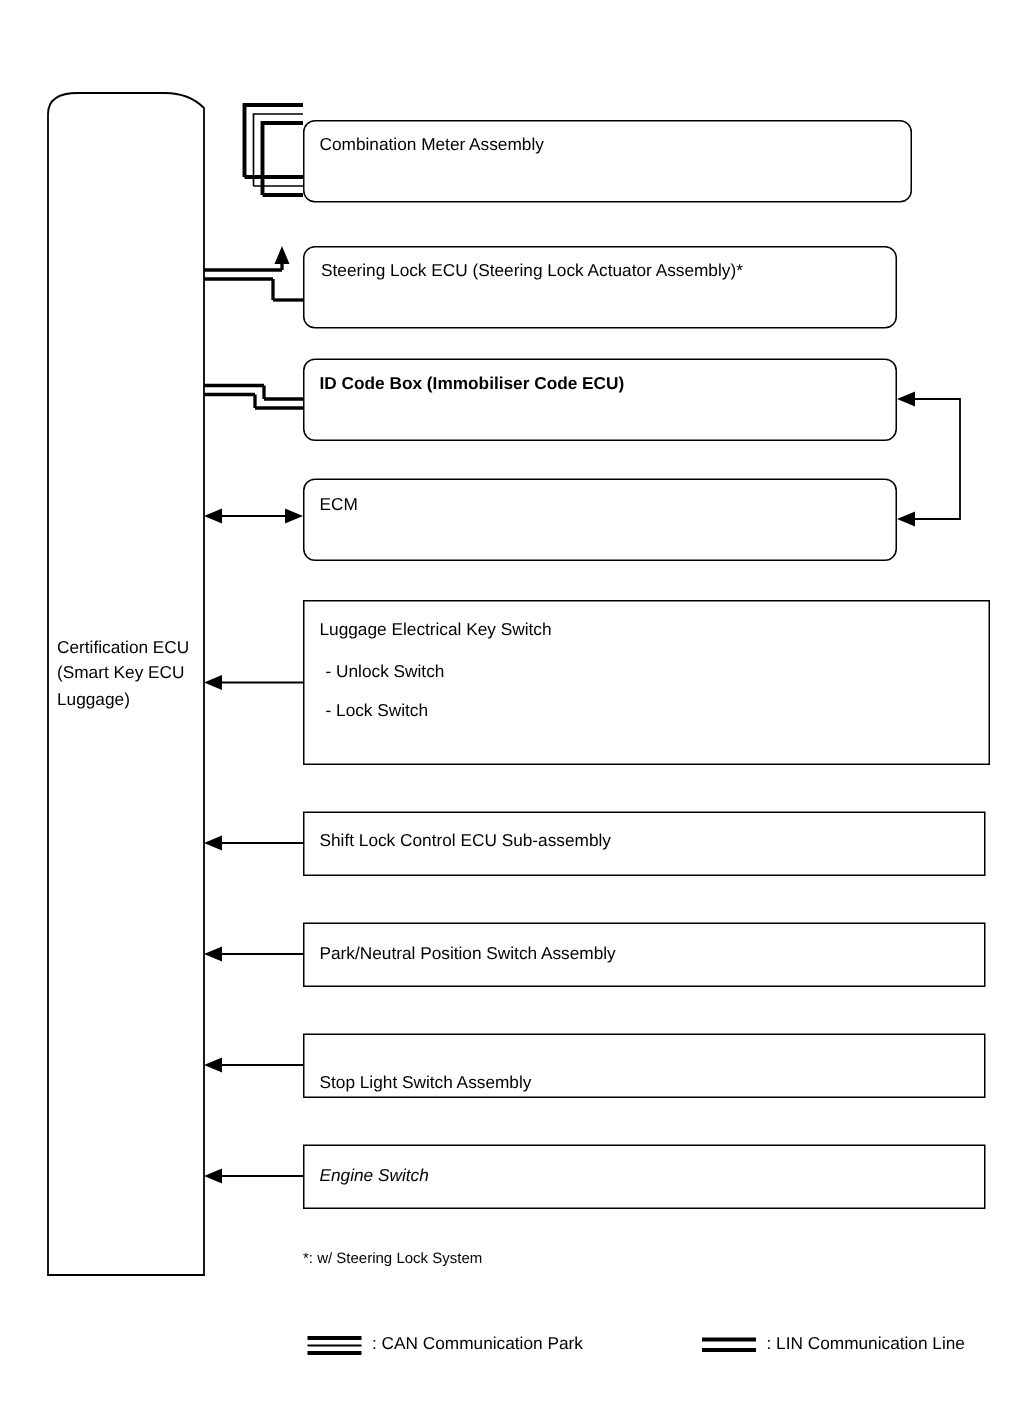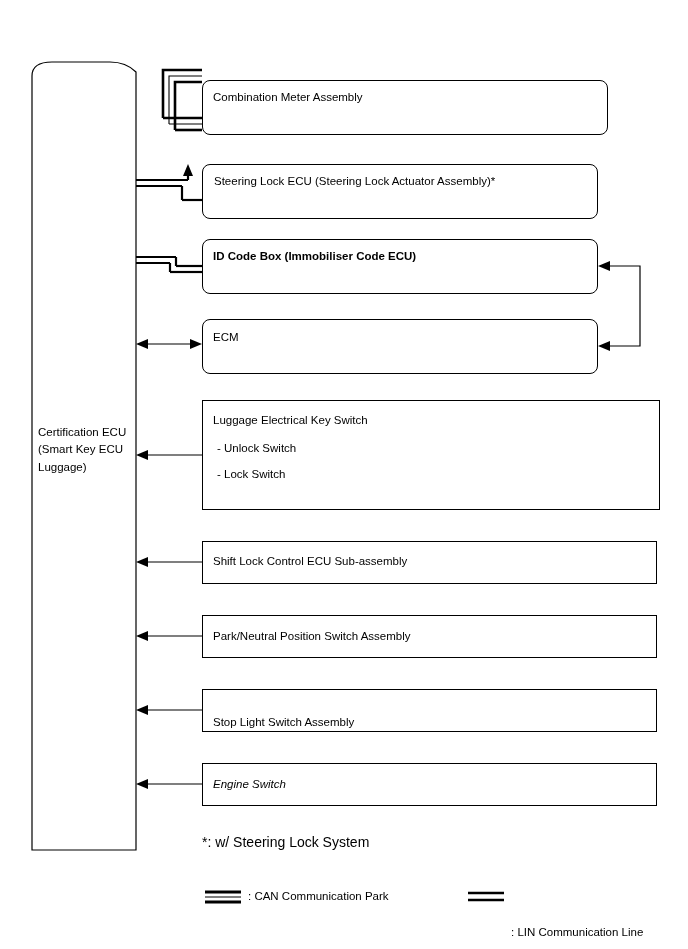--- a/index.html
+++ b/index.html
@@ -48,21 +48,21 @@
     top: 424px;
     width: 100px;
     font-size: 11.5px;
     line-height: 1.5;
     color: #000000;
   }
   .footnote {
     position: absolute;
     left: 202px;
     top: 834px;
-    font-size: 14px;
+    font-size: 10px;
     color: #000000;
     white-space: pre;
     text-align: right;
   }
   .legend-text {
     position: absolute;
     font-size: 11.5px;
     color: #000000;
     white-space: pre;
   }
@@ -188,15 +188,15 @@
 
   <div class="node-box" style="left:202px; top:689px; width:455px; height:43px;"></div>
   <div class="node-label" style="left:213px; top:703px;margin-top:12px;">Stop Light Switch Assembly</div>
 
   <div class="node-box" style="left:202px; top:763px; width:455px; height:43px;"></div>
   <div class="node-label" style="left:213px; top:777px;font-style:italic;">Engine Switch</div>
 
   <div class="footnote">*: w/ Steering Lock System</div>
 
   <div class="legend-text" style="left:248px; top:890px;">: CAN Communication Park</div>
-  <div class="legend-text" style="left:511px; top:890px;margin-top:36px;">: LIN Communication Line</div>
+  <div class="legend-text" style="left:511px; top:890px;">: LIN Communication Line</div>
 
 </div>
 
 </body></html>

